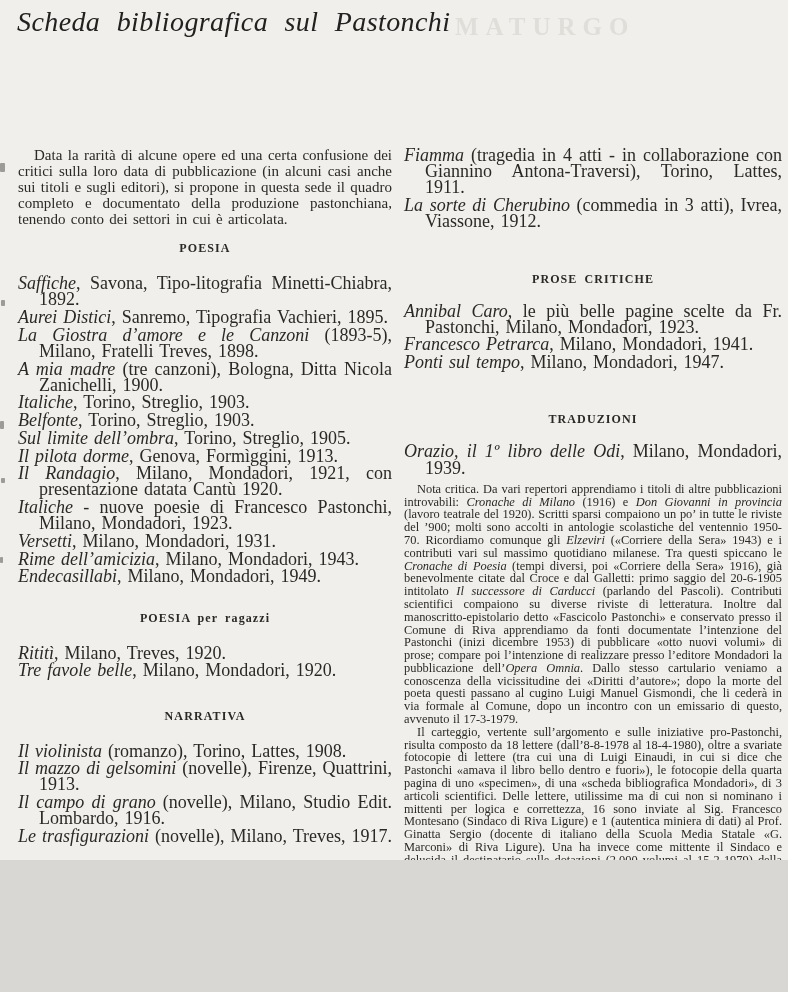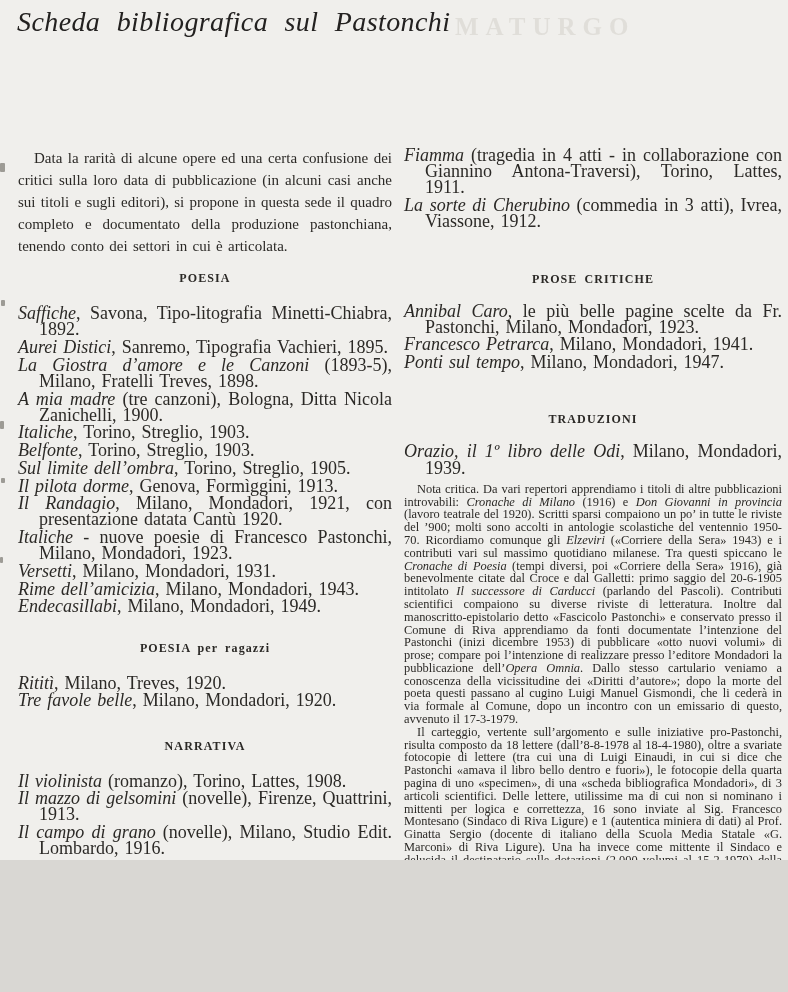--- a/index.html
+++ b/index.html
@@ -18,21 +18,21 @@
   .ghost{
     position:absolute;left:455px;top:13px;
     font-size:25px;font-weight:bold;letter-spacing:7px;
     color:#aaa49a;opacity:.22;user-select:none;
   }
   .col{position:absolute;top:147px;}
   #col-left{left:18px;width:374px;}
   #col-right{left:404px;width:378px;}
 
   .intro{
-    margin:0;font-size:15px;line-height:22px;text-align:justify;
+    margin:0;font-size:15px;line-height:16px;text-align:justify;
     text-indent:16px;word-spacing:1.5px;
   }
   .heading{
     text-align:center;font-size:12px;font-weight:bold;
     letter-spacing:1.1px;word-spacing:3px;color:#2b2926;
   }
   #col-left .heading{margin:26px 0 19px;}
   #col-left > :nth-child(2){margin-top:14px;}
   #col-left > :nth-child(6){margin-top:30px;}
   #col-left > :nth-child(8){margin-top:16px;text-align:center;}
@@ -87,20 +87,21 @@
       <div class="heading">POESIA per ragazzi</div>
       <div class="group">
         <p class="entry"><span class="t">Rititì</span><span>, Milano, Treves, 1920.</span></p>
         <p class="entry"><span class="t">Tre favole belle</span><span>, Milano, Mondadori, 1920.</span></p>
       </div>
       <div class="heading">NARRATIVA</div>
       <div class="group">
         <p class="entry"><span class="t">Il violinista</span><span> (romanzo), Torino, Lattes, 1908.</span></p>
         <p class="entry"><span class="t">Il mazzo di gelsomini</span><span> (novelle), Firenze, Quattrini, 1913.</span></p>
         <p class="entry"><span class="t">Il campo di grano</span><span> (novelle), Milano, Studio Edit. Lombardo, 1916.</span></p>
+        <p class="entry"><span class="t">Le trasfigurazioni</span><span> (novelle), Milano, Treves, 1917.</span></p>
       </div>
       <div class="heading">TEATRO</div>
     </div>
   <div class="col" id="col-right">
       <div class="group">
         <p class="entry"><span class="t">Fiamma</span><span> (tragedia in 4 atti - in collaborazione con Giannino Antona-Traversi), Torino, Lattes, 1911.</span></p>
         <p class="entry"><span class="t">La sorte di Cherubino</span><span> (commedia in 3 atti), Ivrea, Viassone, 1912.</span></p>
       </div>
       <div class="heading">PROSE CRITICHE</div>
       <div class="group">

